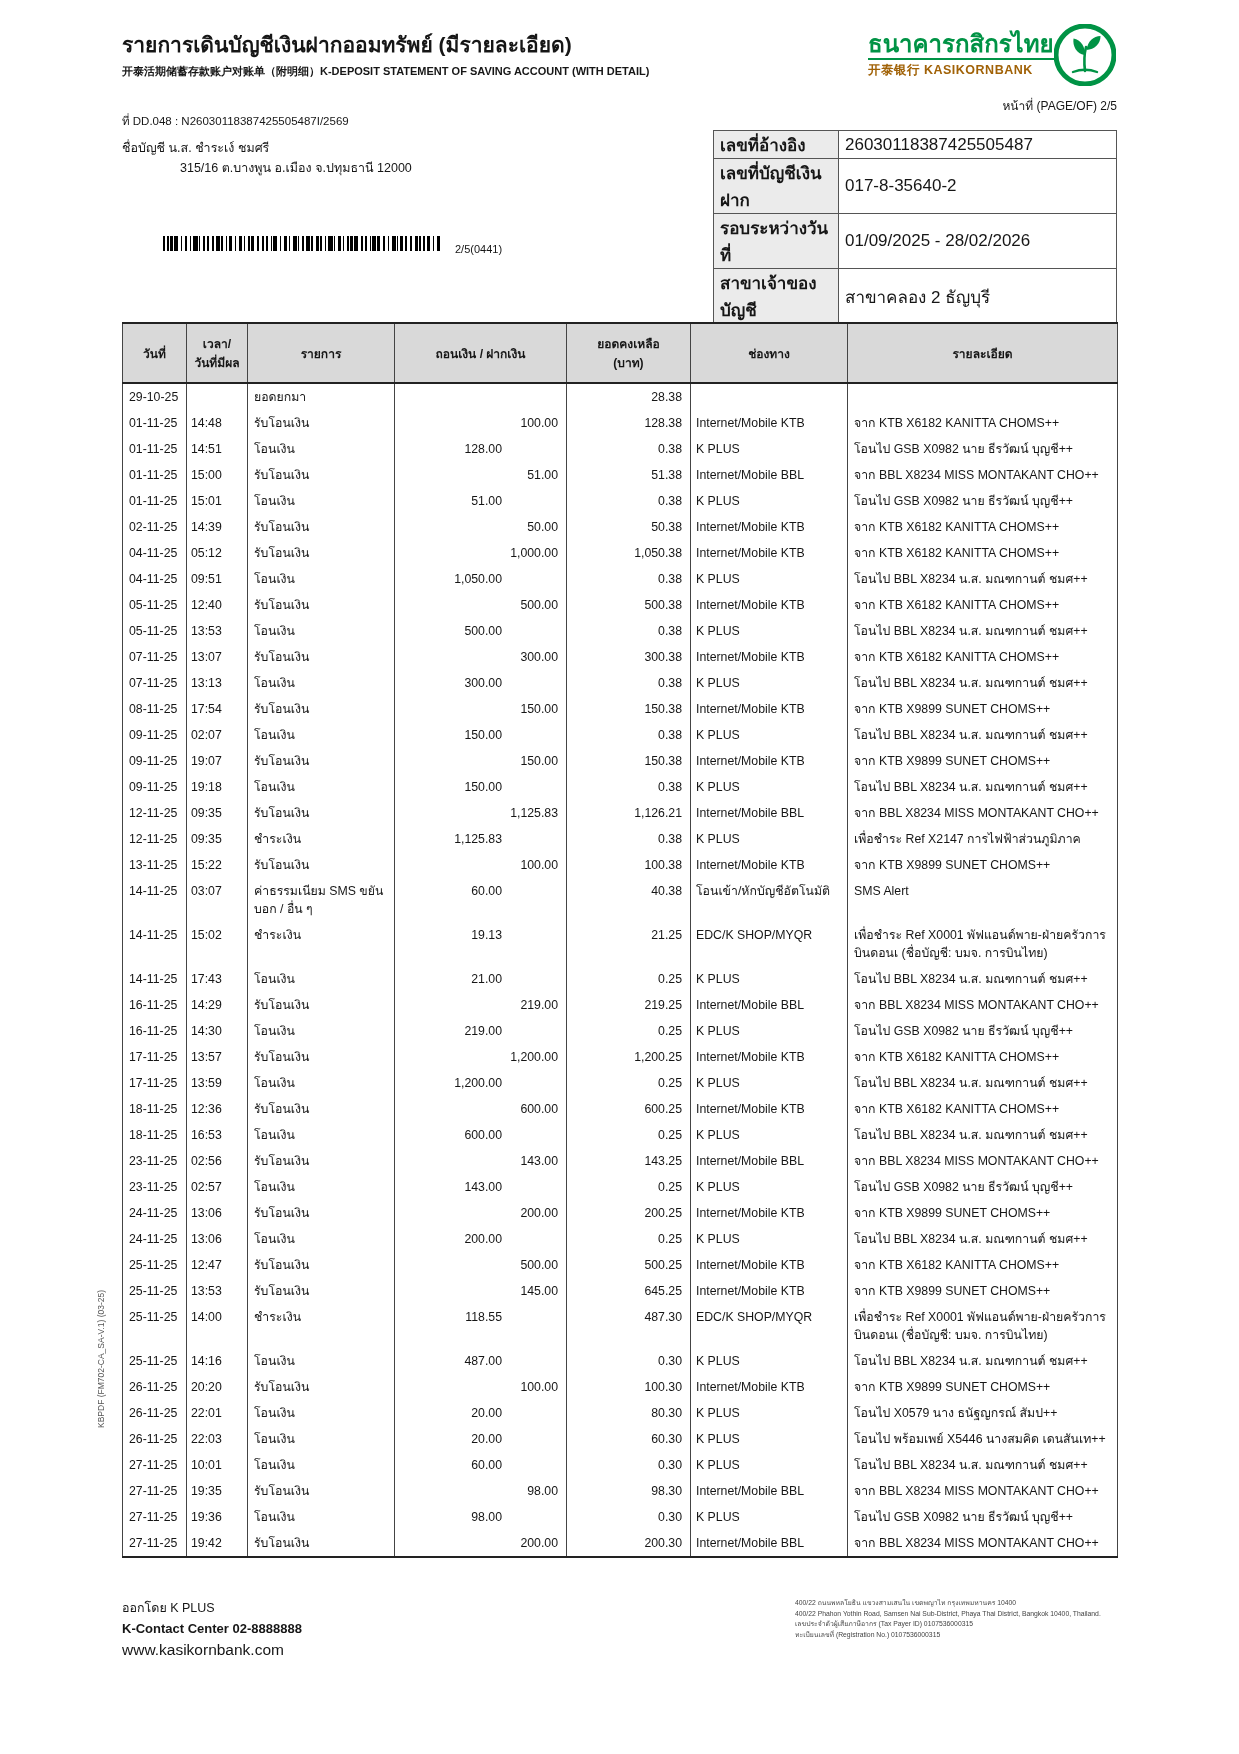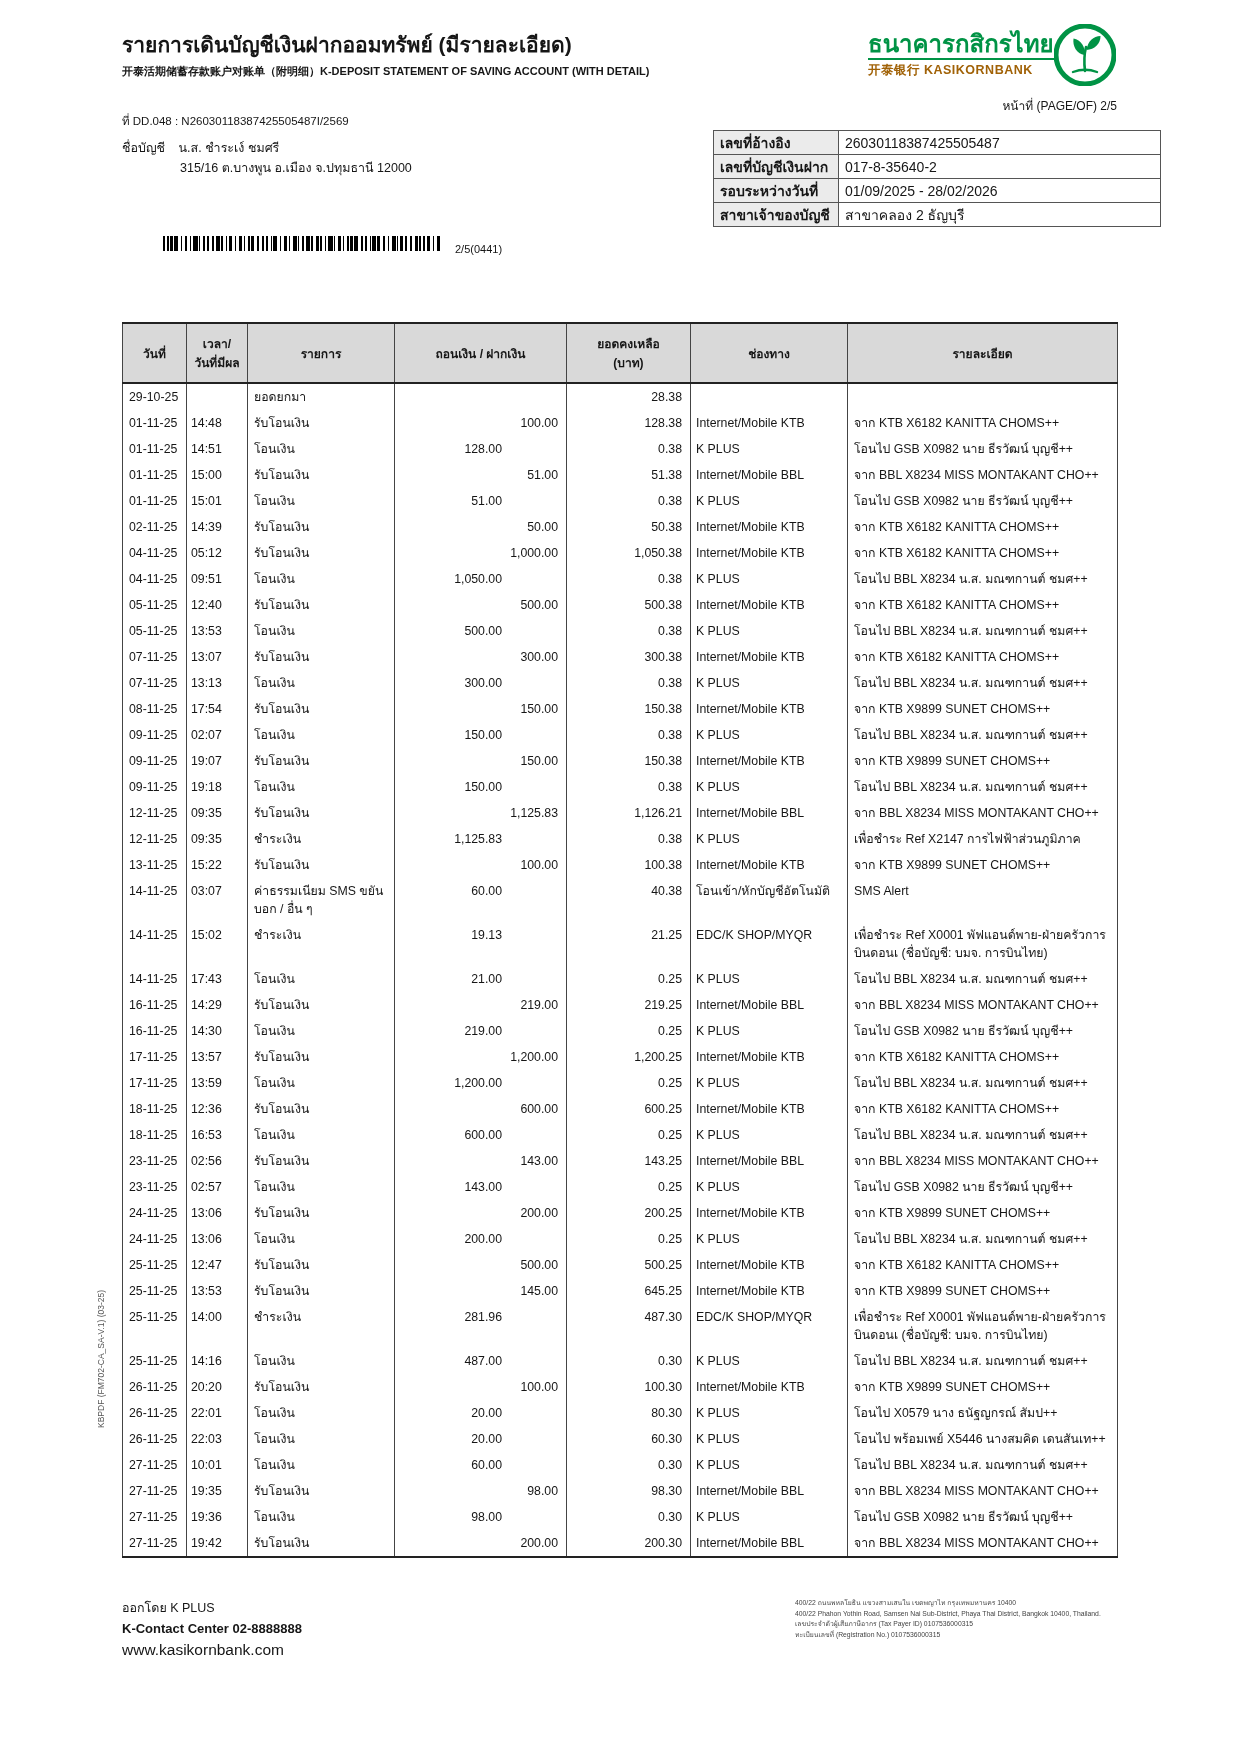--- a/index.html
+++ b/index.html
@@ -10,25 +10,25 @@
   .doc-subtitle{position:absolute;left:122px;top:64px;font-size:11px;font-weight:bold;}
   .bank-block{position:absolute;left:868px;top:24px;display:flex;align-items:center;}
   .bank-names{text-align:left;}
   .bank-name{font-size:24px;font-weight:bold;color:#009345;line-height:1.05;}
   .bank-name-secondary{font-size:12.5px;font-weight:bold;color:#a16207;border-top:2px solid #009345;
         padding-top:2px;margin-top:2px;letter-spacing:.5px;}
   .bank-logo{width:62px;height:62px;}
   .page-label{position:absolute;left:860px;top:96px;width:257px;text-align:right;font-size:12px;}
   .doc-no{position:absolute;left:122px;top:112px;font-size:11.5px;}
   .account-line{position:absolute;left:122px;top:138px;font-size:12.5px;}
-  .account-label{margin-right:10px;font-family:Liberation Serif, serif;}
+  .account-label{margin-right:0;font-family:Liberation Serif, serif;}
   .account-address{position:absolute;left:180px;top:158px;font-size:12.5px;}
   
-  .info-table{position:absolute;left:713px;top:130px;width:448px;border-collapse:collapse;
-        font-size:14px;}
+  .info-table{position:absolute;left:713px;top:130px;width:404px;border-collapse:collapse;
+        font-size:17px;}
   .info-table td{border:1px solid #555;height:23px;padding:0 6px;}
   .info-table td.lbl{width:112px;background:#ebebeb;font-weight:bold;}
   
   .barcode{position:absolute;left:163px;top:236px;width:278px;height:15px;background-color:#fff;
         background-image:
           repeating-linear-gradient(90deg,#000 0 1.5px,transparent 1.5px 4.5px),
           repeating-linear-gradient(90deg,#000 0 2.5px,transparent 2.5px 11px),
           repeating-linear-gradient(90deg,transparent 0 7px,#000 7px 9px,transparent 9px 23px);}
   .barcode-caption{position:absolute;left:455px;top:243px;font-size:11px;}
   
@@ -444,21 +444,21 @@
           <td class="c-desc">รับโอนเงิน</td>
           <td class="c-amt dep">145.00</td>
           <td class="c-bal">645.25</td>
           <td class="c-ch">Internet/Mobile KTB</td>
           <td class="c-det">จาก KTB X9899 SUNET CHOMS++</td>
         </tr>
         <tr>
           <td class="c-date">25-11-25</td>
           <td class="c-time">14:00</td>
           <td class="c-desc">ชำระเงิน</td>
-          <td class="c-amt wd">281.96</td>
+          <td class="c-amt wd">118.55</td>
           <td class="c-bal">487.30</td>
           <td class="c-ch">EDC/K SHOP/MYQR</td>
           <td class="c-det">เพื่อชำระ Ref X0001 พัฟแอนด์พาย-ฝ่ายครัวการบินดอนเ (ชื่อบัญชี: บมจ. การบินไทย)</td>
         </tr>
         <tr>
           <td class="c-date">25-11-25</td>
           <td class="c-time">14:16</td>
           <td class="c-desc">โอนเงิน</td>
           <td class="c-amt wd">487.00</td>
           <td class="c-bal">0.30</td>

